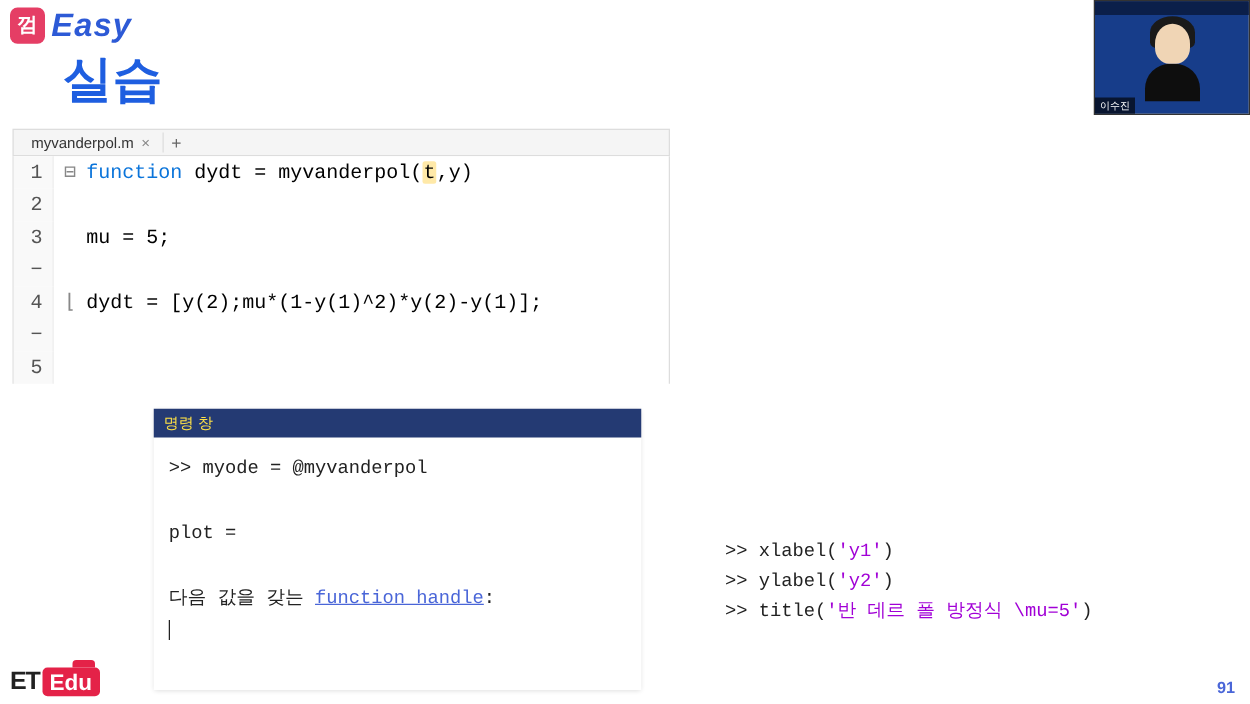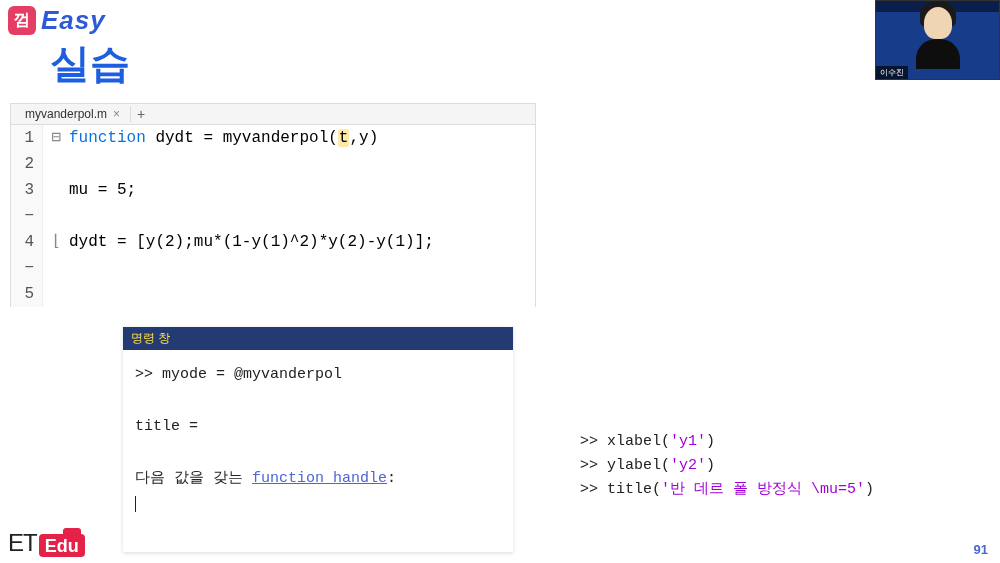--- a/index.html
+++ b/index.html
@@ -37,21 +37,21 @@
       font-size: 40px;
       font-weight: bold;
       padding-left: 50px;
       margin-top: -5px;
     }
     .webcam {
       position: absolute;
       top: 0;
       right: 0;
       width: 125px;
-      height: 80px;
+      height: 92px;
       background: linear-gradient(#0b2a6b 0%, #0b2a6b 12%, #173d8a 12%, #173d8a 100%);
       border: 1px solid #333;
     }
     .webcam-top {
       height: 11px;
       background: #0b1f4a;
     }
     .webcam-person {
       position: absolute;
       width: 100%;
@@ -193,22 +193,22 @@
     }
     .str { color: #a100d6; }
     .footer-logo {
       position: absolute;
       left: 8px;
       bottom: 6px;
       display: flex;
       align-items: flex-end;
     }
     .et-text {
-      font-size: 24px;
-      font-weight: normal;
+      font-size: 20px;
+      font-weight: bold;
       color: #222;
       letter-spacing: -1px;
     }
     .edu-box {
       background: #e42248;
       color: #fff;
       font-size: 18px;
       font-weight: bold;
       padding: 2px 6px 0 6px;
       border-radius: 4px;
@@ -296,21 +296,21 @@
       <div class="code-text"></div>
     </div>
   </div>
 </div>
 
 <div class="terminal">
   <div class="terminal-header">명령 창</div>
   <div class="terminal-body">
     <div>&gt;&gt; myode = @myvanderpol</div>
     <br>
-    <div>title =</div>
+    <div>plot =</div>
     <br>
     <div>
       <span>  다음 값을 갖는 </span><span class="fh-link">function_handle</span><span>:</span>
     </div>
     <div><span class="cursor-bar"></span></div>
     <br>
     
     
   </div>
 </div>

